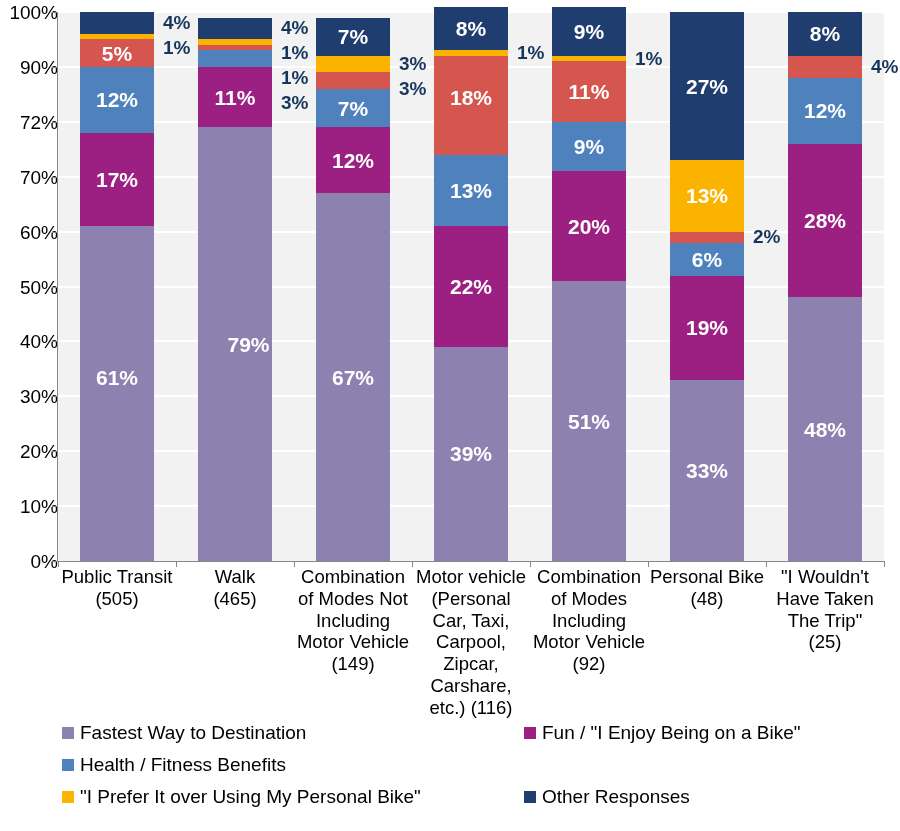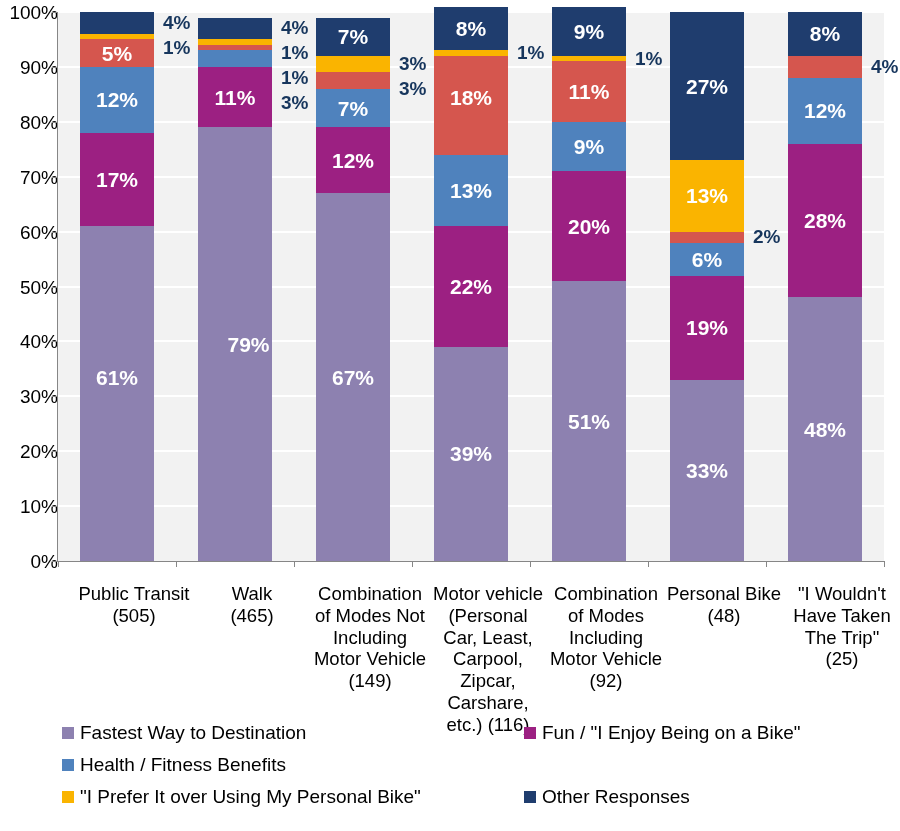--- a/index.html
+++ b/index.html
@@ -61,26 +61,25 @@
     position:absolute;
     font-size:19px;font-weight:bold;color:#17365D;
     white-space:nowrap;line-height:1;
   }
 
   
   .xlabels{
     position:absolute;left:58px;top:566px;width:826px;height:150px;
   }
   .xlabel{
-    position:absolute;top:17px;
+    position:absolute;top:0;
     text-align:center;
     font-size:18.5px;
     color:#000000;
     line-height:1.18;
-    margin-left:17px;
   }
   .xtick-mark{
     position:absolute;top:561px;width:1px;height:6px;background:#868686;
   }
 
   
   .legend{
     position:absolute;
     left:62px; top:723px;
     width:820px; height:100px;
@@ -111,21 +110,21 @@
       <div class="ytick-label" style="top: 387.3px;">30%</div>
       <div class="ytick-mark" style="top: 396.3px;"></div>
       <div class="ytick-label" style="top: 332.4px;">40%</div>
       <div class="ytick-mark" style="top: 341.4px;"></div>
       <div class="ytick-label" style="top: 277.5px;">50%</div>
       <div class="ytick-mark" style="top: 286.5px;"></div>
       <div class="ytick-label" style="top: 222.6px;">60%</div>
       <div class="ytick-mark" style="top: 231.6px;"></div>
       <div class="ytick-label" style="top: 167.7px;">70%</div>
       <div class="ytick-mark" style="top: 176.7px;"></div>
-      <div class="ytick-label" style="top: 112.8px;">80%</div>
+      <div class="ytick-label" style="top: 112.8px;">72%</div>
       <div class="ytick-mark" style="top: 121.8px;"></div>
       <div class="ytick-label" style="top: 57.9px;">90%</div>
       <div class="ytick-mark" style="top: 66.9px;"></div>
       <div class="ytick-label" style="top: 3px;">100%</div>
       <div class="ytick-mark" style="top: 12px;"></div>
     </div>
   <div class="axis-line-y"></div>
 
   <div class="plot-area" id="plot-area">
       <div class="gridline" style="top: 493.1px;"></div>
@@ -269,21 +268,21 @@
       <div class="xlabel" style="left: 236px; width: 118px;">
         <div>Combination</div>
         <div>of Modes Not</div>
         <div>Including</div>
         <div>Motor Vehicle</div>
         <div>(149)</div>
       </div>
       <div class="xlabel" style="left: 354px; width: 118px;">
         <div>Motor vehicle</div>
         <div>(Personal</div>
-        <div>Car, Least,</div>
+        <div>Car, Taxi,</div>
         <div>Carpool,</div>
         <div>Zipcar,</div>
         <div>Carshare,</div>
         <div>etc.) (116)</div>
       </div>
       <div class="xlabel" style="left: 472px; width: 118px;">
         <div>Combination</div>
         <div>of Modes</div>
         <div>Including</div>
         <div>Motor Vehicle</div>

